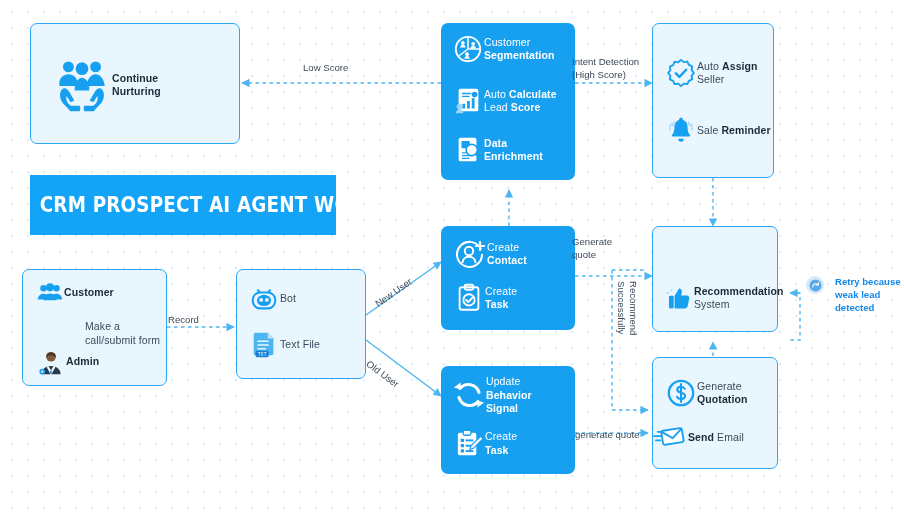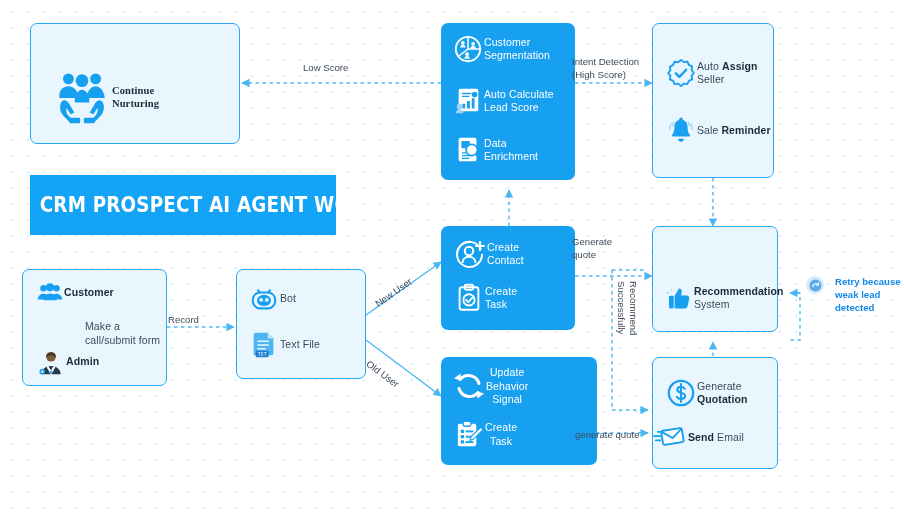--- a/index.html
+++ b/index.html
@@ -42,21 +42,21 @@
   }
   .ic { flex: 0 0 auto; display: block; }
   .lbl {
     font-size: 10.5px;
     line-height: 13.5px;
     color: #3b4a5a;
     letter-spacing: .1px;
   }
   .lbl b { font-weight: 700; color: #1c2a38; }
   .solid .lbl { color: #ffffff; }
-  .solid .lbl b { color: #ffffff; font-weight: 400; }
+  .solid .lbl b { color: #ffffff; font-weight: 700; }
 
   
   #title-banner {
     position: absolute;
     left: 30px; top: 175px;
     width: 306px; height: 60px;
     background: #13a3f7;
     display: flex; align-items: center;
   }
   #title-banner .t {
@@ -146,21 +146,21 @@
 
       <path d="M509,226 L509,190" stroke-dasharray="3.5,3.5" marker-end="url(#ah)"></path>
     </g>
   </svg>
 
   <div id="title-banner">
     <span class="t">CRM PROSPECT AI AGENT WORKFLOW</span>
   </div>
 
   <div class="node light" style="left:30px; top:23px; width:210px; height:121px;">
-    <div class="row" style="left:22px; top:44px; width:180px;font-family:Liberation Serif, serif;">
+    <div class="row" style="left:22px; top:32px; width:180px;">
       <svg class="ic" width="58" height="58" viewBox="0 0 64 64">
         <g fill="#18a0f0">
           <circle cx="17" cy="12" r="6"></circle>
             <circle cx="47" cy="12" r="6"></circle>
             <circle cx="32" cy="14" r="7"></circle>
           <path d="M7 30c0-6 4.5-10 10-10s10 4 10 10v3H7z"></path>
           <path d="M37 33c0-6 4.5-13 10-13s10 7 10 13v0h-20z"></path>
           <path d="M24 36c0-6 3.5-12 8-12s8 6 8 12v2H24z"></path>
           <path d="M32 26c5 0 8 3 8 8h-5c0-2-1.3-3.4-3-3.4S29 32 29 34h-5c0-5 3-8 8-8z"></path>
           <path d="M11 36c2.5-1.5 5 .3 6.5 3l6 10-4 2-4.5-7c-1 3 .5 7 2.5 9l6 6h-6l-6.5-7c-4-4.3-4.5-13.5 0-16z"></path>
@@ -362,21 +362,21 @@
         <circle cx="3.5" cy="10" r="1.2" fill="#9ed5f8"></circle>
           <circle cx="7.5" cy="7" r="1" fill="#9ed5f8"></circle>
       </svg>
       <div class="lbl">
         <b>Recommendation</b><br>
         <span>System</span>
       </div>
     </div>
   </div>
 
-  <div class="node solid" style="left:441px; top:357px; width:156px; height:108px;text-align:center;">
+  <div class="node solid" style="left:441px; top:366px; width:134px; height:108px;">
     <div class="row" style="left:12px; top:9px;">
       <svg class="ic" width="32" height="32" viewBox="0 0 32 32">
         <path d="M26 13.5A11 11 0 0 0 7 9.5" fill="none" stroke="#fff" stroke-width="3" stroke-linecap="round"></path>
         <path d="M6 18.5a11 11 0 0 0 19 4" fill="none" stroke="#fff" stroke-width="3" stroke-linecap="round"></path>
         <path d="M7.5 3.5l.5 7-7-2z" fill="#fff"></path>
         <path d="M24.5 28.5l-.5-7 7 2z" fill="#fff"></path>
       </svg>
       <div class="lbl">
         <span>Update</span><br>
         <b>Behavior</b><br>

